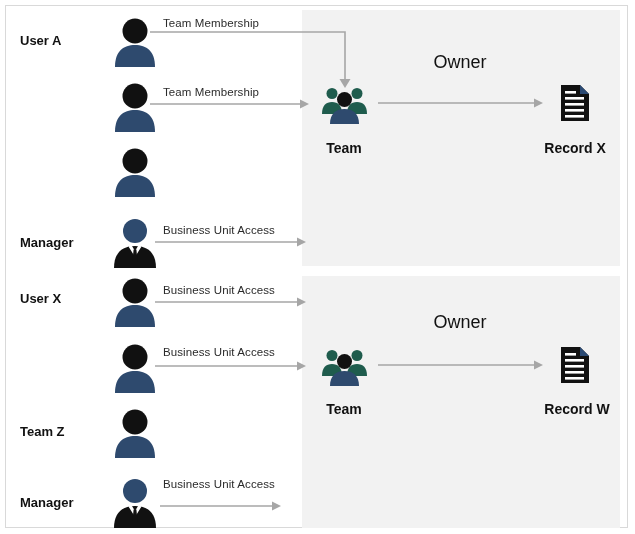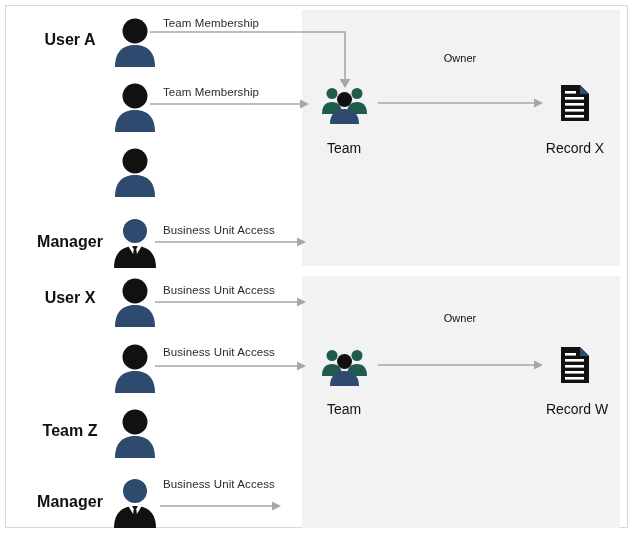--- a/index.html
+++ b/index.html
@@ -41,46 +41,46 @@
   #panel-bottom {
     left: 302px;
     top: 276px;
     width: 318px;
     height: 252px;
   }
 
   
   .row-label {
     position: absolute;
-    font-size: 16px;
+    font-size: 13px;
     font-weight: bold;
     color: #111111;
     white-space: nowrap;
-    text-align: center;
+    text-align: left;
     transform: translateY(-50%);
   }
   .edge-label {
     position: absolute;
     font-size: 11.5px;
     color: #2b2b2b;
     white-space: nowrap;
     letter-spacing: 0.1px;
   }
   .node-label {
     position: absolute;
     font-size: 14px;
-    font-weight: normal;
+    font-weight: bold;
     color: #111111;
     white-space: nowrap;
     text-align: center;
     transform: translateX(-50%);
   }
   .owner-label {
     position: absolute;
-    font-size: 11px;
+    font-size: 18px;
     color: #111111;
     white-space: nowrap;
     text-align: center;
     transform: translateX(-50%);
   }
 
   
   .icon {
     position: absolute;
   }

